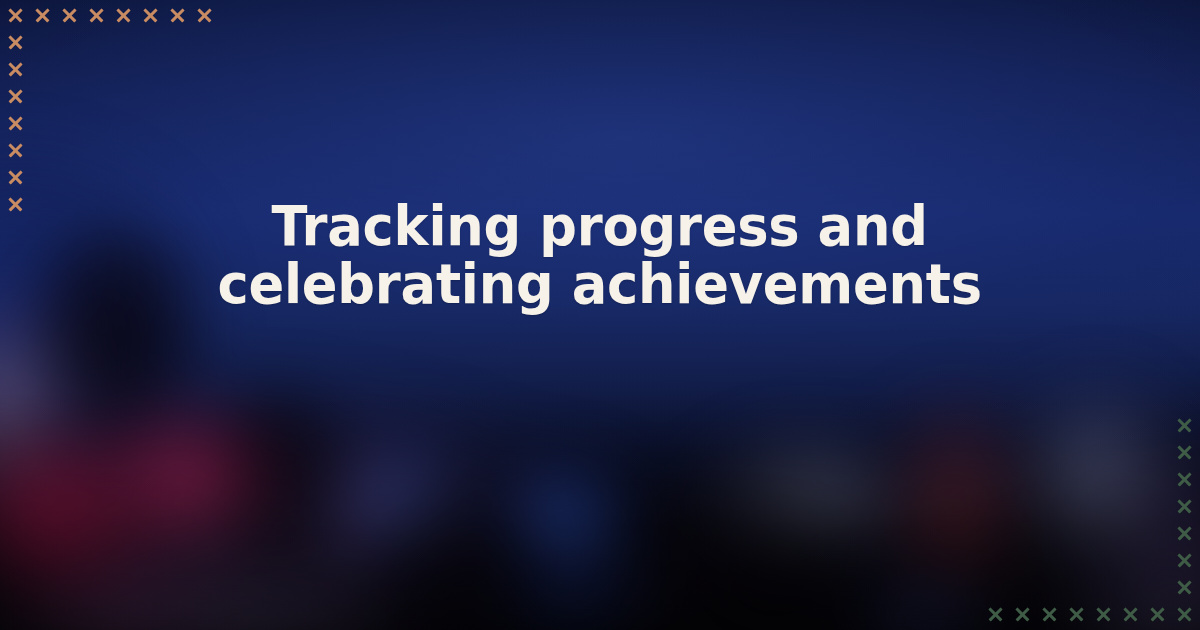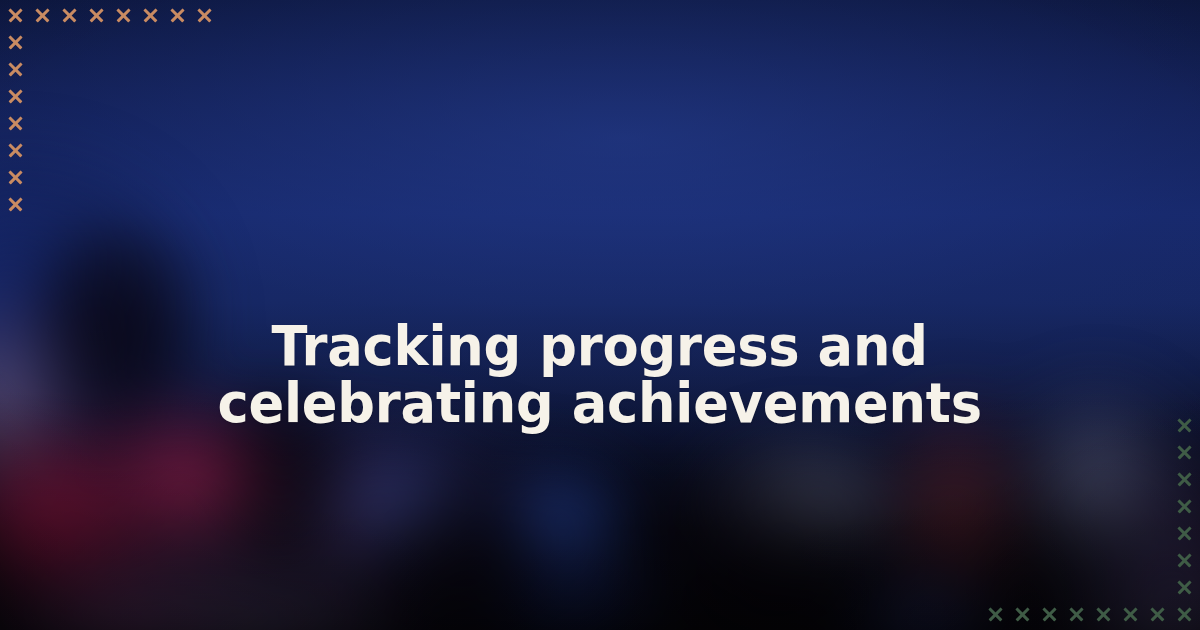--- a/index.html
+++ b/index.html
@@ -155,21 +155,21 @@
     height: 235px;
     background: linear-gradient(180deg,
       #836games 0%,
       #82654c 0%,
       #7b6049 18%,
       #6f5c47 38%,
       #605a46 58%,
       #535645 76%,
       #4a5042 100%);
     display: flex;
-    align-items: flex-end;
+    align-items: flex-start;
     justify-content: center;
   }
 
   #headline {
     margin: 0;
     padding: 0 28px;
     text-align: center;
     color: #f6f2e9;
     font-family: "DejaVu Sans", "Liberation Sans", sans-serif;
     font-weight: 700;

